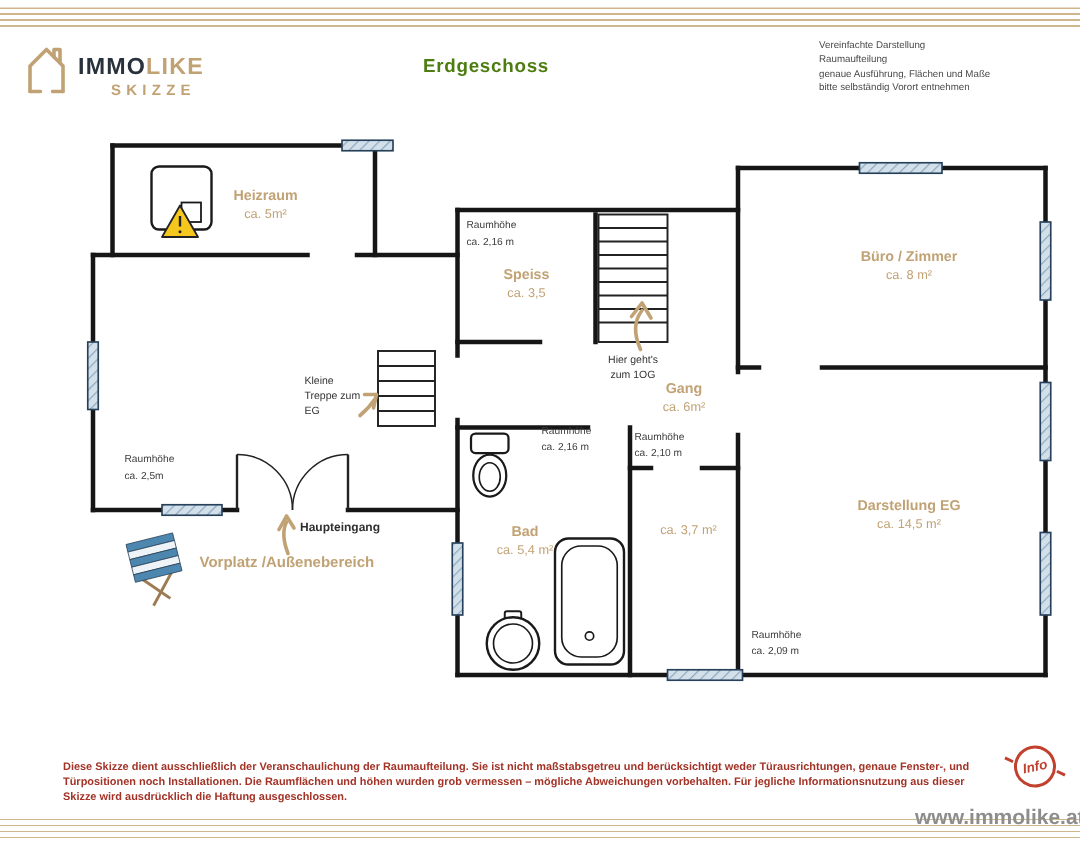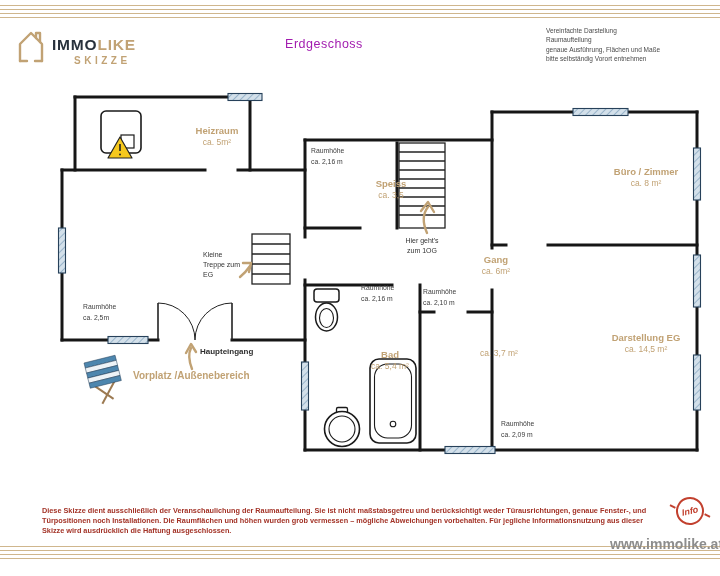--- a/index.html
+++ b/index.html
@@ -13,29 +13,29 @@
 
   
   .logo { position:absolute; left:14px; top:30px; display:flex; align-items:flex-end; }
   .logo-text { margin-left:4px; }
   .brand { font-size:15.5px; font-weight:bold; letter-spacing:0.8px; line-height:1.1; }
   .brand .immo { color:#28313c; }
   .brand .like { color:#c1a274; }
   .skizze { color:#c1a274; font-size:10px; font-weight:bold; letter-spacing:3.5px; margin-left:22px; margin-top:2px; }
 
   .page-title { position:absolute; left:252px; top:37px; width:144px; text-align:center;
-                color:#a21caf; font-size:12.5px; font-weight:normal; letter-spacing:0.5px; }
+                color:#4d7c0f; font-size:12.5px; font-weight:bold; letter-spacing:0.5px; }
 
   .info-panel { position:absolute; left:546px; top:22px; width:168px; }
   .info-head { display:flex; align-items:center; }
   .info-heading { color:#c1a274; font-size:10.5px; font-weight:bold; letter-spacing:1px; margin-left:4px; }
   .info-body { margin-top:4px; font-size:6.5px; color:#4a4a4a; line-height:1.45; white-space:pre-line; }
 
   
-  .room-label { position:absolute; color:#c1a274; text-align:center;padding-left:40px; }
+  .room-label { position:absolute; color:#c1a274; text-align:center; }
   .room-label.left { text-align:left; }
   .room-label .nm { font-weight:bold; font-size:9.5px; line-height:1.3; white-space:pre-line; }
   .room-label .ar { font-size:8.5px; line-height:1.35; }
   .hnote { position:absolute; font-size:6.8px; color:#3d3d3d; line-height:1.55; white-space:pre-line; }
   .pnote { position:absolute; font-size:7px; color:#333333; line-height:1.4; white-space:pre-line; }
   .entr  { position:absolute; font-size:8px; color:#2e2e2e; font-weight:600; }
   .vorplatz { position:absolute; color:#c1a274; font-size:10px; font-weight:bold; }
 
   .plan-svg { position:absolute; left:0; top:0; }
 

